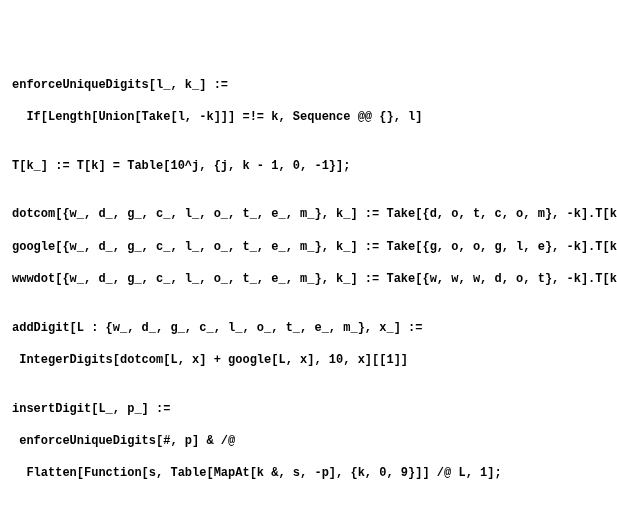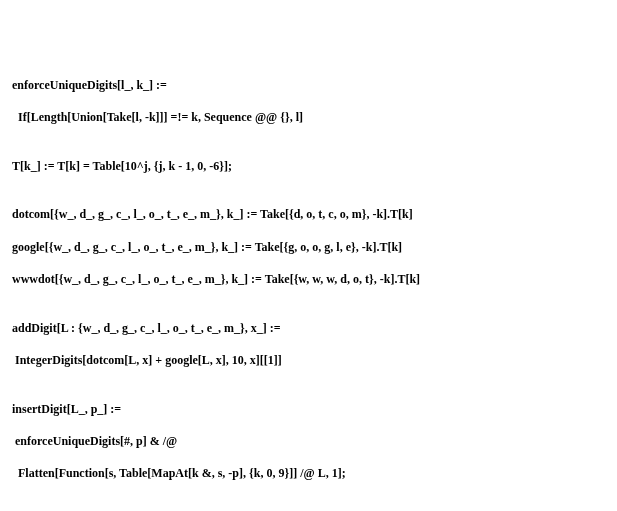--- a/index.html
+++ b/index.html
@@ -10,32 +10,32 @@
       padding: 12px;
       background: white;
       color: black;
       line-height: 1.35;
       white-space: pre;
       width: 617px;
       box-sizing: border-box;
     }
     .code-line {
       white-space: pre;
-      font-family: Liberation Serif, serif;
+      font-family: Liberation Mono, monospace;
     }
   </style>
 </head>
 <body>
 
 
 
 <div class="code-line">enforceUniqueDigits[l_, k_] :=</div>
 <div class="code-line">  If[Length[Union[Take[l, -k]]] =!= k, Sequence @@ {}, l]</div>
 <div class="code-line"></div>
-<div class="code-line">T[k_] := T[k] = Table[10^j, {j, k - 1, 0, -6}];</div>
+<div class="code-line">T[k_] := T[k] = Table[10^j, {j, k - 1, 0, -1}];</div>
 <div class="code-line"></div>
 <div class="code-line">dotcom[{w_, d_, g_, c_, l_, o_, t_, e_, m_}, k_] := Take[{d, o, t, c, o, m}, -k].T[k]</div>
 <div class="code-line">google[{w_, d_, g_, c_, l_, o_, t_, e_, m_}, k_] := Take[{g, o, o, g, l, e}, -k].T[k]</div>
 <div class="code-line">wwwdot[{w_, d_, g_, c_, l_, o_, t_, e_, m_}, k_] := Take[{w, w, w, d, o, t}, -k].T[k]</div>
 <div class="code-line"></div>
 <div class="code-line">addDigit[L : {w_, d_, g_, c_, l_, o_, t_, e_, m_}, x_] :=</div>
 <div class="code-line"> IntegerDigits[dotcom[L, x] + google[L, x], 10, x][[1]]</div>
 <div class="code-line"></div>
 <div class="code-line">insertDigit[L_, p_] :=</div>
 <div class="code-line"> enforceUniqueDigits[#, p] &amp; /@</div>

